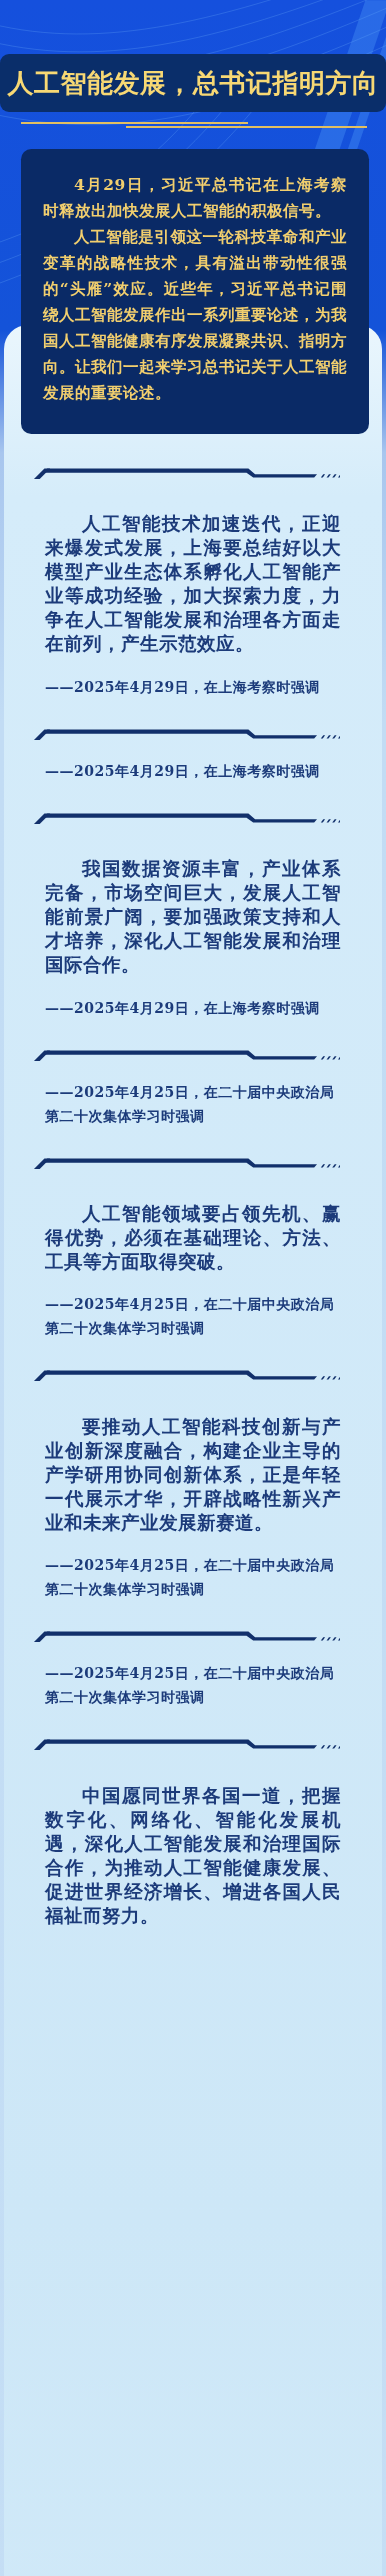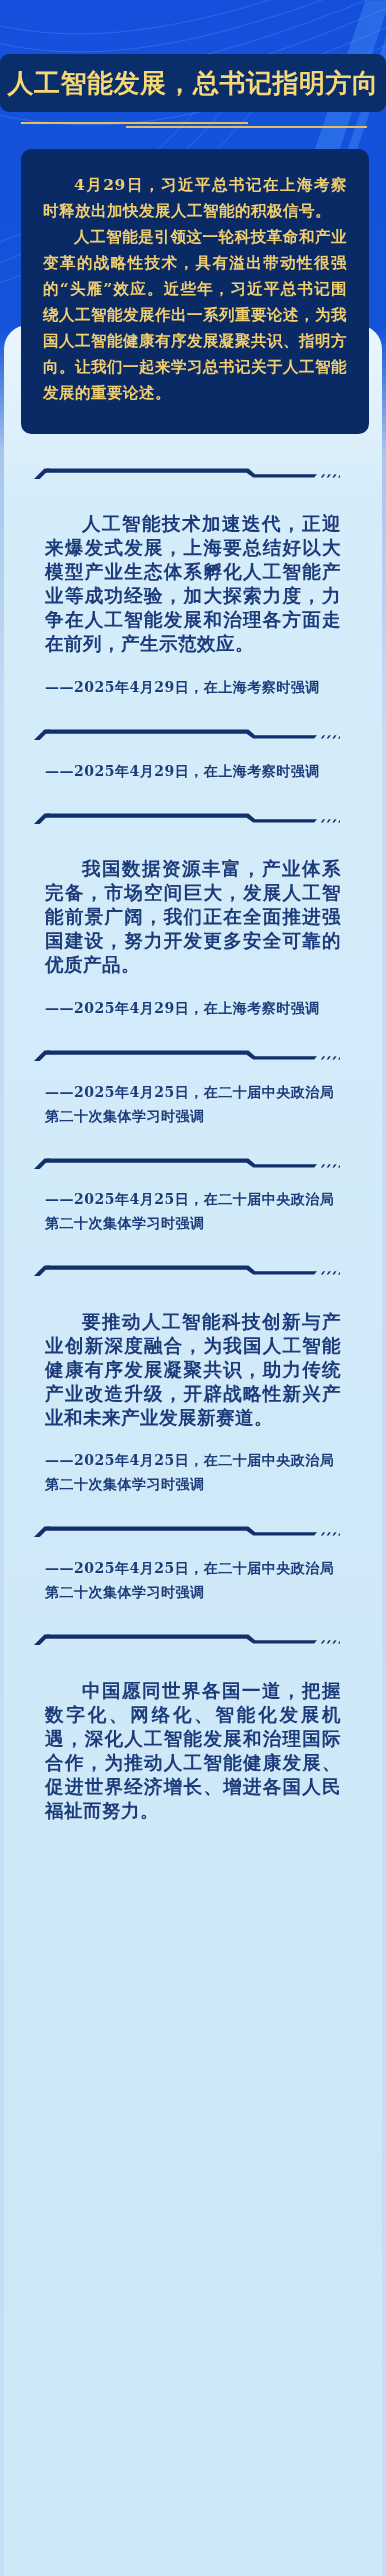--- a/index.html
+++ b/index.html
@@ -97,21 +97,21 @@
     <svg class="divider" viewBox="0 0 640 26">
       <g fill="#12306b">
         <polygon points="30,3 452,3 466,15 596,15 590,22 462,22 448,12 16,12"></polygon>
         <polygon points="2,25 24,3 36,3 14,25"></polygon>
         <polygon points="609,15 613,15 608,22 604,22"></polygon>
         <polygon points="621,15 625,15 620,22 616,22"></polygon>
         <polygon points="633,15 637,15 632,22 628,22"></polygon>
         <polygon points="645,15 649,15 644,22 640,22"></polygon>
       </g>
     </svg>
-    <p class="qtext">我国数据资源丰富，产业体系完备，市场空间巨大，发展人工智能前景广阔，我们正在全面推进强国建设，努力开发更多安全可靠的优质产品。</p>
+    <p class="qtext">我国数据资源丰富，产业体系完备，市场空间巨大，发展人工智能前景广阔，要加强政策支持和人才培养，深化人工智能发展和治理国际合作。</p>
     <p class="qsrc">——2025年4月29日，在上海考察时强调</p>
   </section>
 
   <section class="quote-section">
     <svg class="divider" viewBox="0 0 640 26">
       <g fill="#12306b">
         <polygon points="30,3 452,3 466,15 596,15 590,22 462,22 448,12 16,12"></polygon>
         <polygon points="2,25 24,3 36,3 14,25"></polygon>
         <polygon points="609,15 613,15 608,22 604,22"></polygon>
         <polygon points="621,15 625,15 620,22 616,22"></polygon>
@@ -126,35 +126,36 @@
     <svg class="divider" viewBox="0 0 640 26">
       <g fill="#12306b">
         <polygon points="30,3 452,3 466,15 596,15 590,22 462,22 448,12 16,12"></polygon>
         <polygon points="2,25 24,3 36,3 14,25"></polygon>
         <polygon points="609,15 613,15 608,22 604,22"></polygon>
         <polygon points="621,15 625,15 620,22 616,22"></polygon>
         <polygon points="633,15 637,15 632,22 628,22"></polygon>
         <polygon points="645,15 649,15 644,22 640,22"></polygon>
       </g>
     </svg>
+    <p class="qtext">人工智能领域要占领先机、赢得优势，必须在基础理论、方法、工具等方面取得突破。</p>
     <p class="qsrc">——2025年4月25日，在二十届中央政治局第二十次集体学习时强调</p>
   </section>
 
   <section class="quote-section">
     <svg class="divider" viewBox="0 0 640 26">
       <g fill="#12306b">
         <polygon points="30,3 452,3 466,15 596,15 590,22 462,22 448,12 16,12"></polygon>
         <polygon points="2,25 24,3 36,3 14,25"></polygon>
         <polygon points="609,15 613,15 608,22 604,22"></polygon>
         <polygon points="621,15 625,15 620,22 616,22"></polygon>
         <polygon points="633,15 637,15 632,22 628,22"></polygon>
         <polygon points="645,15 649,15 644,22 640,22"></polygon>
       </g>
     </svg>
-    <p class="qtext">要推动人工智能科技创新与产业创新深度融合，为我国人工智能健康有序发展凝聚共识，助力传统产业改造升级，开辟战略性新兴产业和未来产业发展新赛道。</p>
+    <p class="qtext">要推动人工智能科技创新与产业创新深度融合，构建企业主导的产学研用协同创新体系，正是年轻一代展示才华，开辟战略性新兴产业和未来产业发展新赛道。</p>
     <p class="qsrc">——2025年4月25日，在二十届中央政治局第二十次集体学习时强调</p>
   </section>
 
   <section class="quote-section">
     <svg class="divider" viewBox="0 0 640 26">
       <g fill="#12306b">
         <polygon points="30,3 452,3 466,15 596,15 590,22 462,22 448,12 16,12"></polygon>
         <polygon points="2,25 24,3 36,3 14,25"></polygon>
         <polygon points="609,15 613,15 608,22 604,22"></polygon>
         <polygon points="621,15 625,15 620,22 616,22"></polygon>

